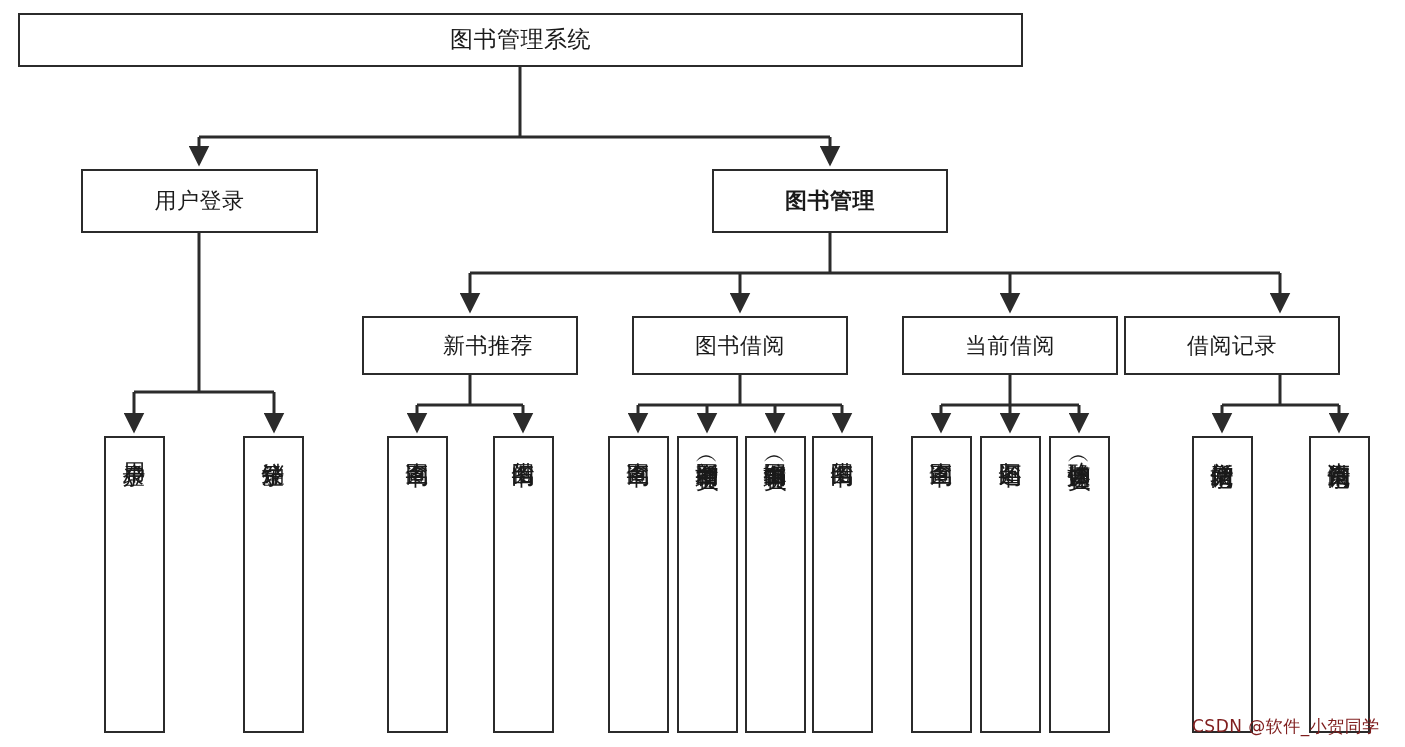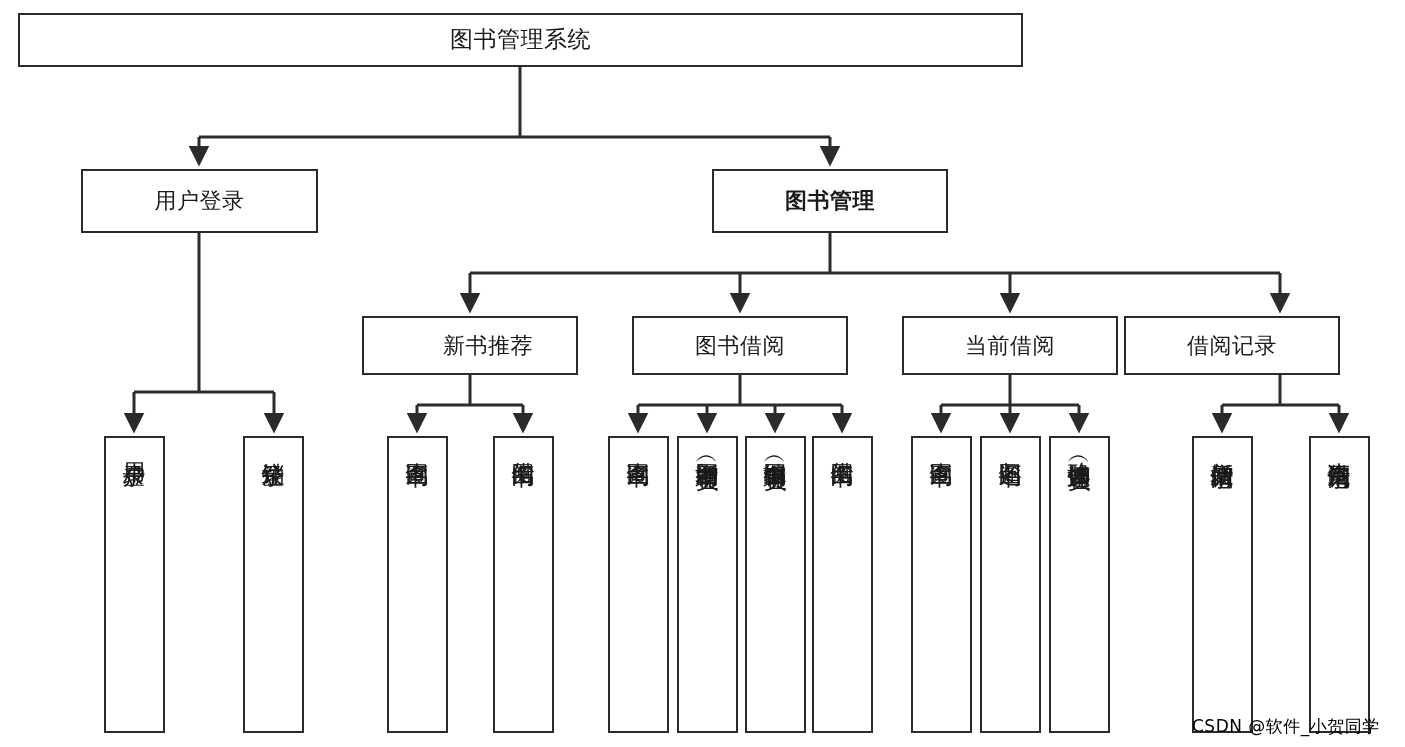--- a/index.html
+++ b/index.html
@@ -58,21 +58,21 @@
     writing-mode: vertical-rl;
     text-orientation: upright;
     font-size: 23px;
     line-height: 1.05;
     letter-spacing: 1px;
     white-space: nowrap;
   }
   .watermark {
     position: absolute;
     font-size: 17px;
-    color: #000000;
+    color: #7f1d1d;
     letter-spacing: 0.5px;
     white-space: nowrap;
     user-select: none;
   }
 </style>
 </head>
 <body>
 
 <div id="diagram-canvas">
 

